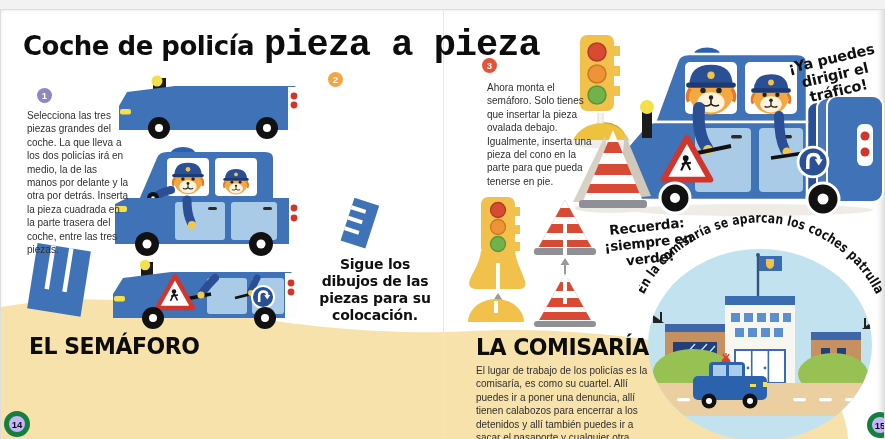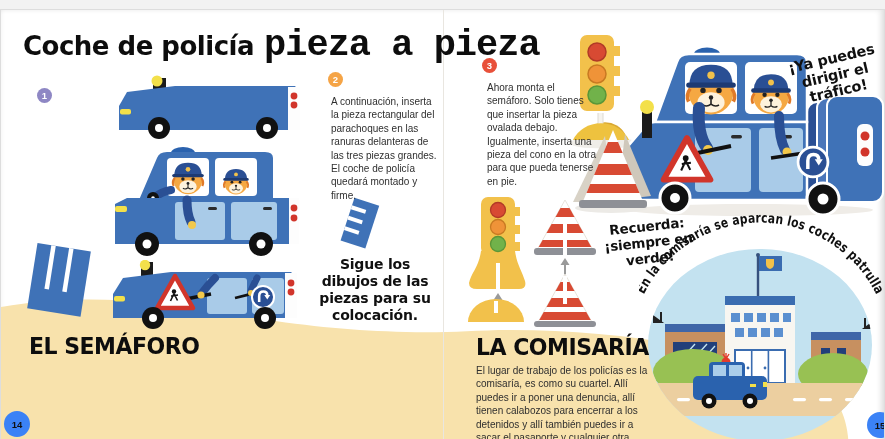--- a/index.html
+++ b/index.html
@@ -24,21 +24,21 @@
   .steptext{font-size:10px;line-height:1.34;color:#2f2f2f;z-index:3;}
   
   .hand{font-family:"DejaVu Sans",sans-serif;font-weight:800;color:#101010;letter-spacing:-.2px;}
   .note-follow{left:310px;top:246px;width:128px;text-align:center;font-size:14px;line-height:1.22;}
   .note-traffic{left:780px;top:40px;width:108px;text-align:center;font-size:14.5px;line-height:1.15;transform:rotate(-13deg);}
   .note-green{left:600px;top:208px;width:95px;text-align:center;font-size:13.5px;line-height:1.2;transform:rotate(-6deg);}
   
   .sec-head{font-family:"DejaVu Sans",sans-serif;font-size:22px;font-weight:800;letter-spacing:-.5px;color:#0d0d0d;transform:scaleY(1.08);transform-origin:left top;}
   .sec-body{font-size:10px;line-height:1.34;color:#2f2f2f;}
   
-  .pnum{width:26px;height:26px;border-radius:50%;background:#3b82f6;border:5px solid #3b82f6;box-sizing:border-box;
+  .pnum{width:26px;height:26px;border-radius:50%;background:#c4b5fd;border:5px solid #15803d;box-sizing:border-box;
         display:flex;align-items:center;justify-content:center;font-size:9.5px;font-weight:700;color:#101010;z-index:4;}
 </style>
 </head>
 <body>
 
 <div class="spread">
 
   <svg width="0" height="0" style="position:absolute" aria-hidden="true">
     <defs>
       <g id="tiger">
@@ -74,25 +74,25 @@
   <div class="abs gutter"></div>
 
   <div class="abs title txt">
     <span class="t1">Coche de policía</span>
     <span class="t2">pieza a pieza</span>
   </div>
 
   <div class="abs badge" style="left:36px;top:78px;background:#8e87c4">
     <span>1</span>
   </div>
+  <div class="abs steptext" style="left:26px;top:99px;width:102px">Selecciona las tres piezas grandes del coche. La que lleva a los dos policías irá en medio, la de las manos por delante y la otra por detrás. Inserta la pieza cuadrada en la parte trasera del coche, entre las tres piezas.</div>
 
   <div class="abs badge" style="left:327px;top:62px;background:#f5a446">
     <span>2</span>
   </div>
-  <div class="abs steptext" style="left:330px;top:85px;width:108px">A continuación, inserta la pieza rectangular del parachoques en las ranuras delanteras de las tres piezas grandes. El coche de policía quedará montado y firme.</div>
 
   <svg class="abs illu" style="left:116px;top:62px" width="185" height="70">
     <rect x="36" y="6" width="13" height="16" fill="#1b1b1b"></rect>
     <circle cx="40" cy="9" r="5.5" fill="#f3e04a"></circle>
     <path d="M2,34 L10,20 L58,14 L178,14 L183,20 L183,58 L2,58 Z" fill="#3f72b7"></path>
     <rect x="171" y="15" width="12" height="43" fill="#fdfdfd"></rect>
     <circle cx="177" cy="24" r="3.4" fill="#d1352b"></circle>
       <circle cx="177" cy="33" r="3.4" fill="#d1352b"></circle>
     <rect x="3" y="37" width="11" height="5.5" rx="2" fill="#f3e04a"></rect>
     <circle cx="42" cy="56" r="11" fill="#111"></circle>
@@ -173,21 +173,21 @@
 
   <div class="abs sec-head txt" style="left:28px;top:322px">EL SEMÁFORO</div>
 
   <div class="abs pnum" style="left:3px;top:401px">
     <span>14</span>
   </div>
 
   <div class="abs badge" style="left:481px;top:48px;background:#e8503a">
     <span>3</span>
   </div>
-  <div class="abs steptext" style="left:486px;top:71px;width:112px">Ahora monta el semáforo. Solo tienes que insertar la pieza ovalada debajo. Igualmente, inserta una pieza del cono en la otra para que pueda tenerse en pie.</div>
+  <div class="abs steptext" style="left:486px;top:71px;width:112px">Ahora monta el semáforo. Solo tienes que insertar la pieza ovalada debajo. Igualmente, inserta una pieza del cono en la parte para que pueda tenerse en pie.</div>
 
   <svg class="abs illu" style="left:558px;top:22px" width="88" height="118">
     <ellipse cx="44" cy="111" rx="34" ry="5.5" fill="#efede8"></ellipse>
     <path d="M26,102 A22,20 0 0 1 66,102 Z" fill="#d9a832"></path>
     <rect x="39" y="78" width="5" height="26" fill="#f5f3ee" stroke="#dddad2" stroke-width="1"></rect>
     <path d="M14,108 A30,26 0 0 1 70,108 Z" fill="#eec23f"></path>
     <rect x="20" y="2" width="36" height="78" rx="8" fill="#f2c14b" stroke="#fff" stroke-width="2"></rect>
     <rect x="54" y="14" width="7" height="10" fill="#f2c14b"></rect>
     <rect x="54" y="34" width="7" height="10" fill="#f2c14b"></rect>
     <rect x="54" y="54" width="7" height="10" fill="#f2c14b"></rect>

